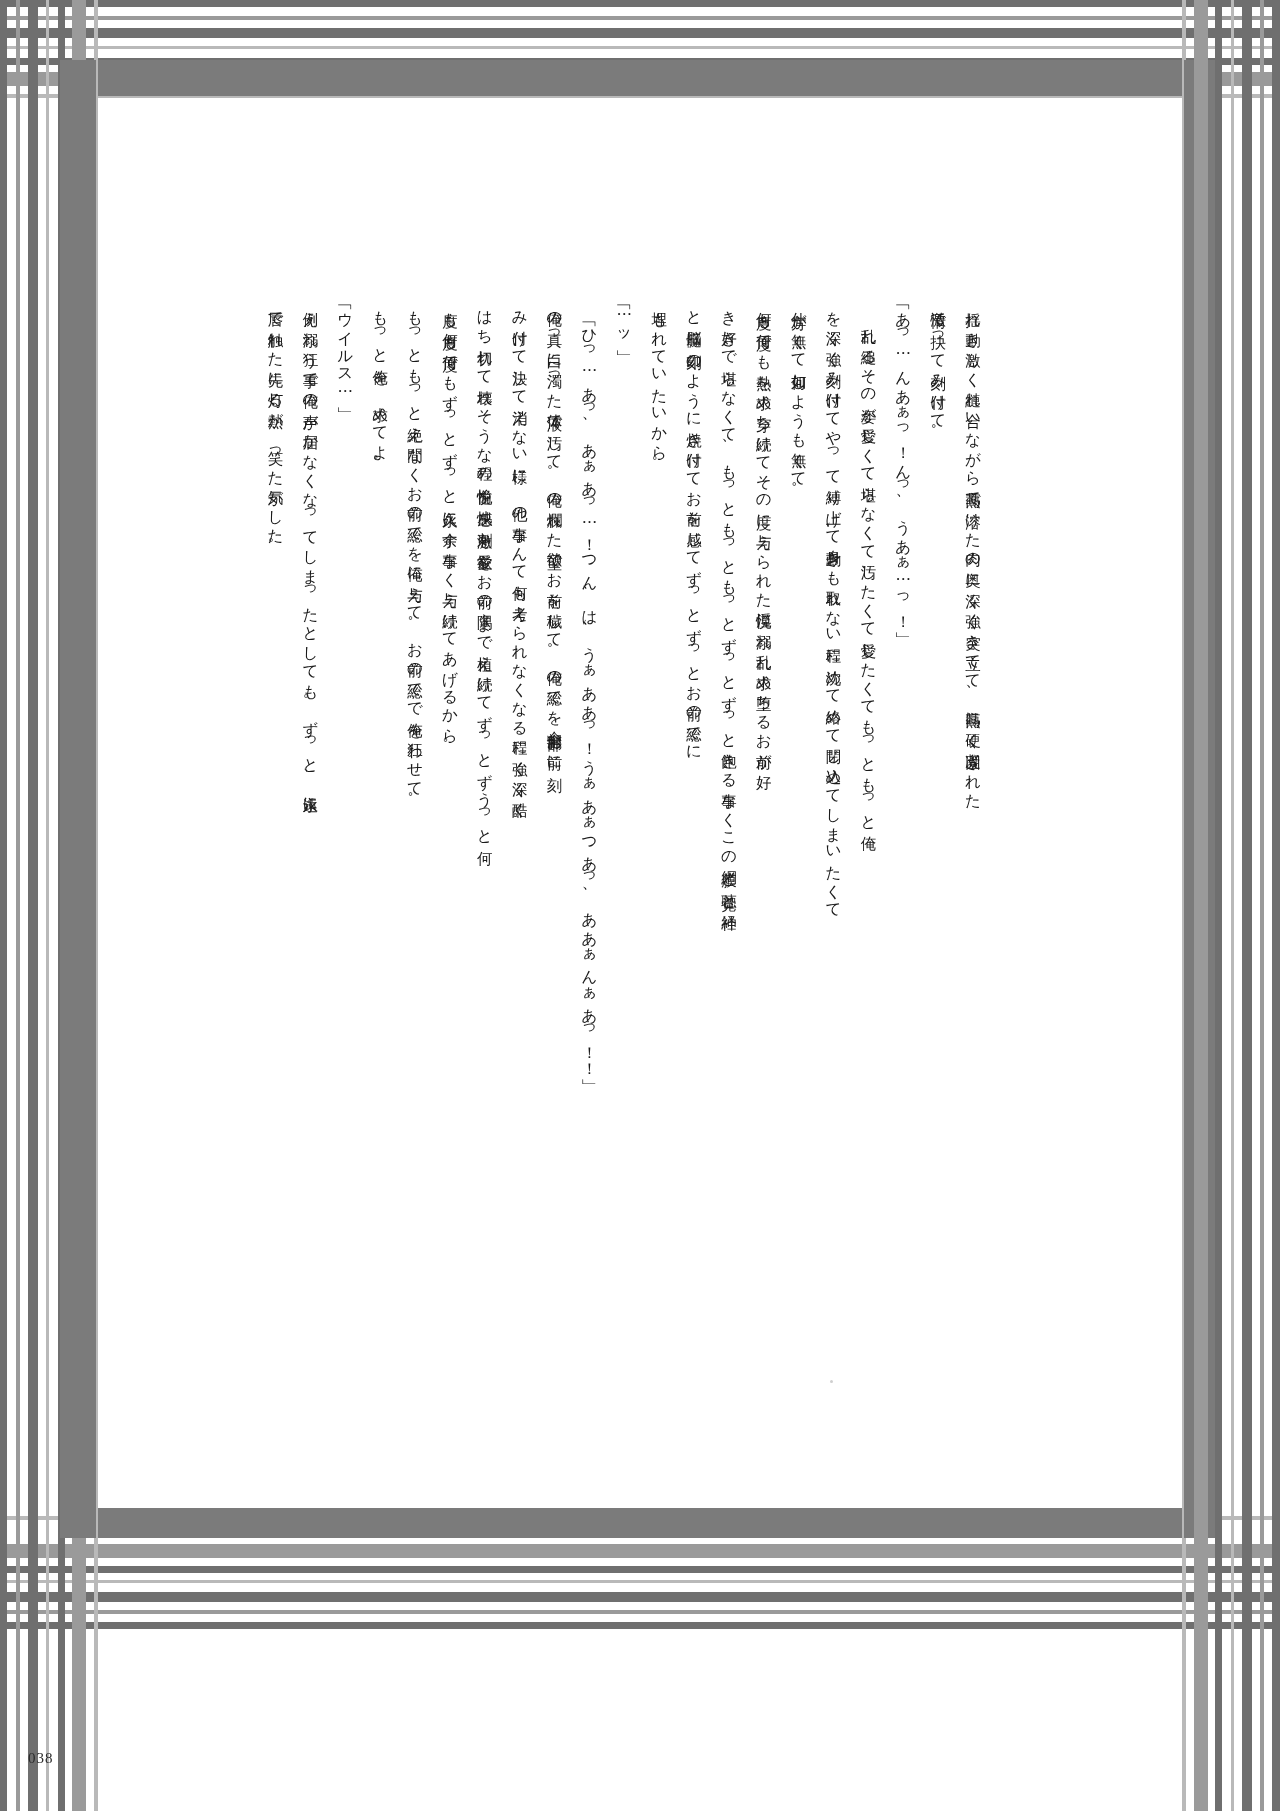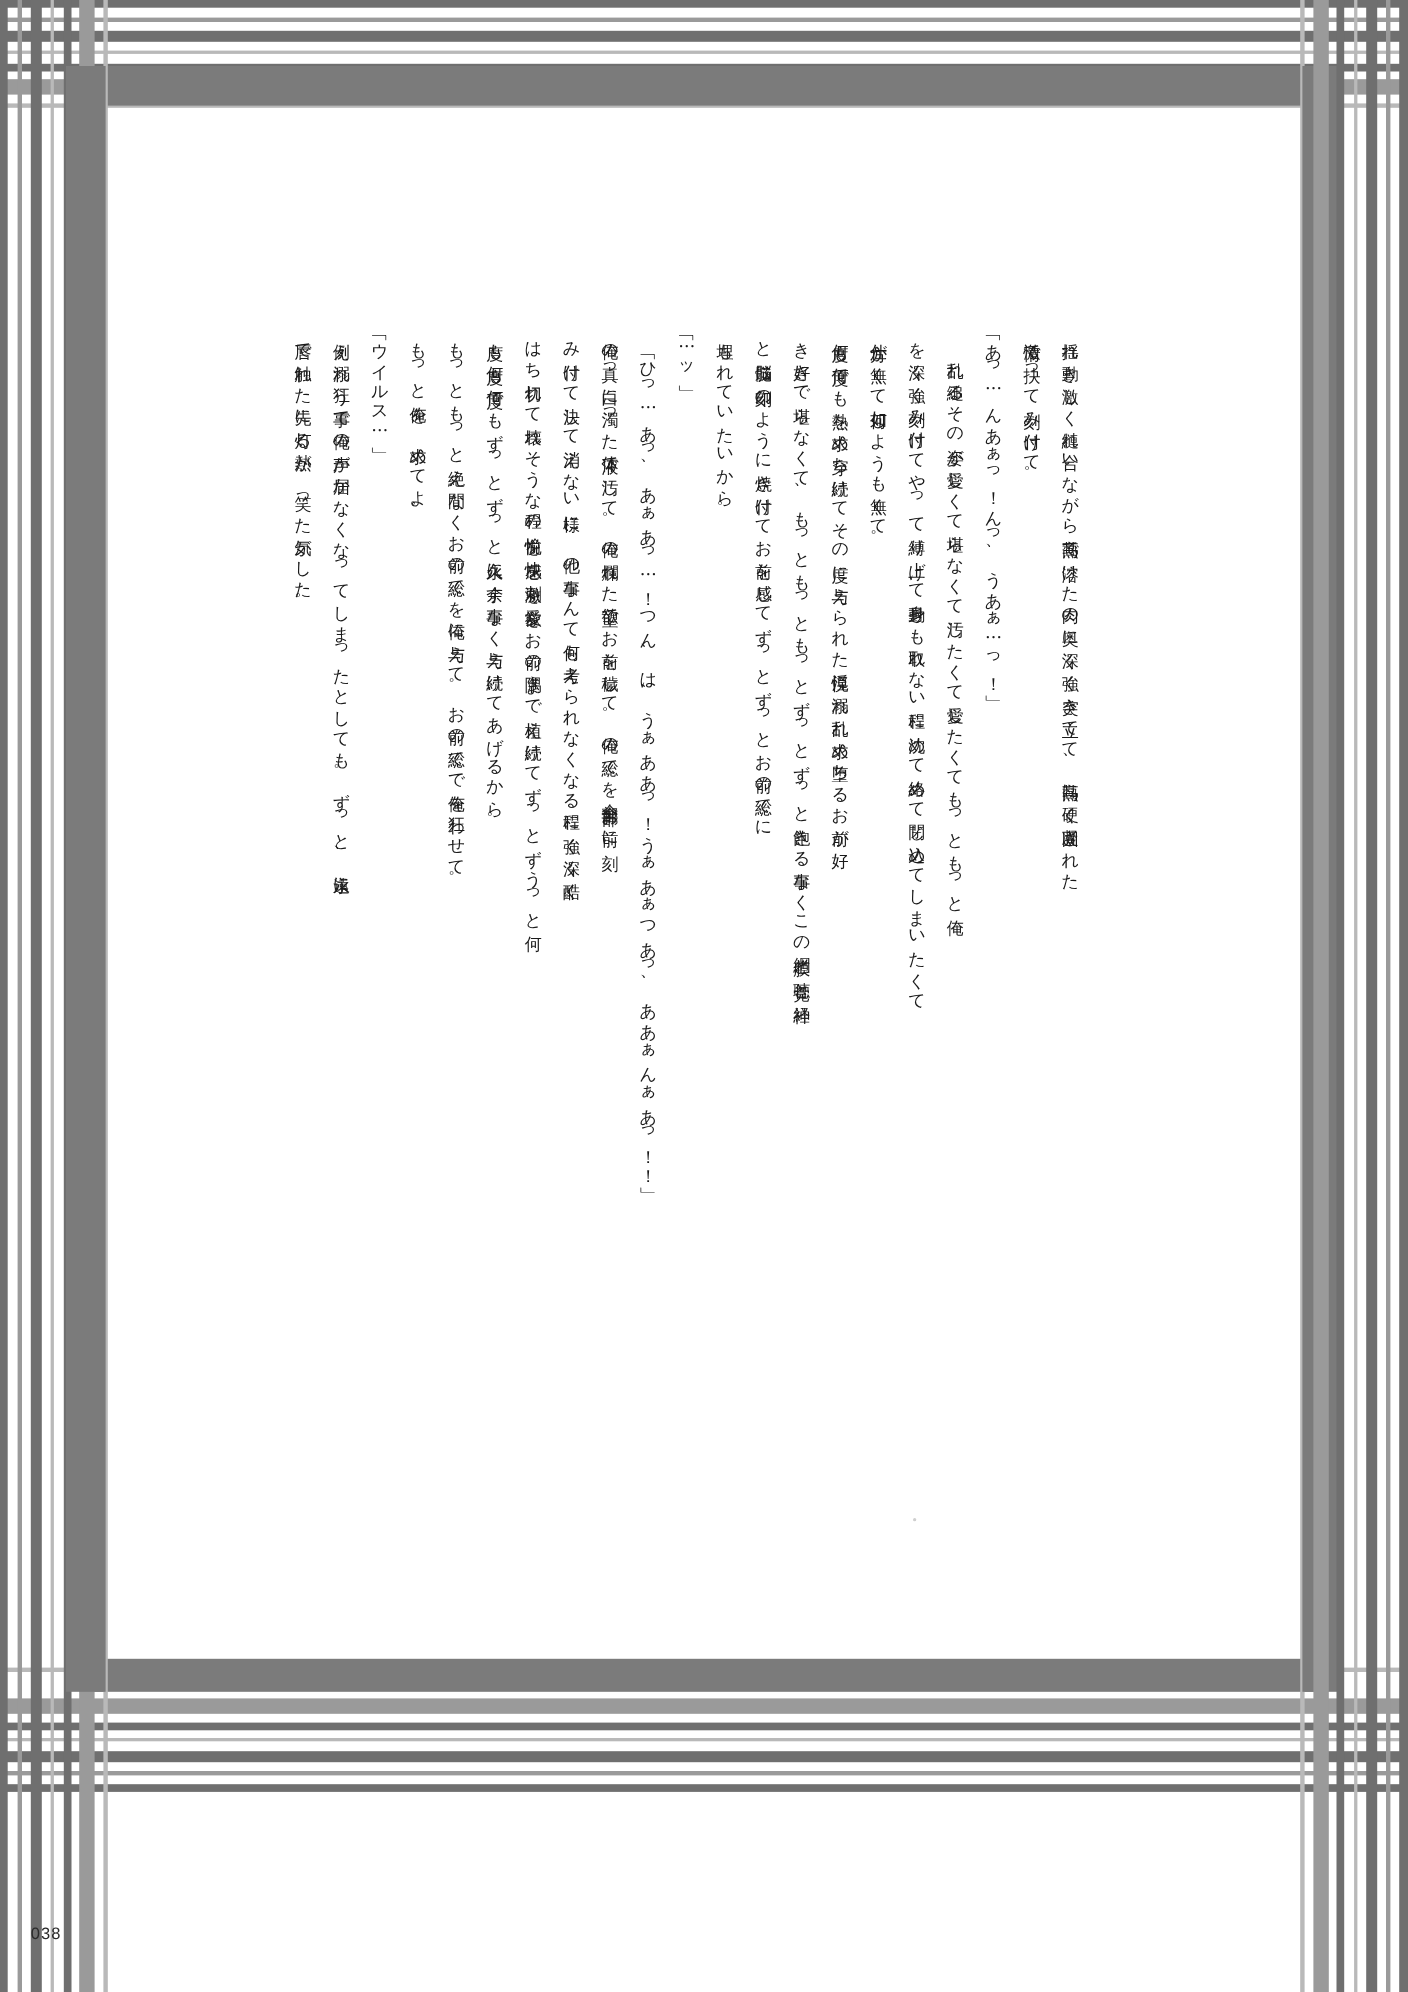--- a/index.html
+++ b/index.html
@@ -66,21 +66,21 @@
   }
   .text-block p.gap {
     margin-left: 1.7em;
   }
 
   
   .page-number {
     position: absolute;
     left: 28px;
     bottom: 44px;
-    font-family: Liberation Sans, sans-serif;
+    font-family: Liberation Serif, serif;
     font-size: 15px;
     color: #2b2b2b;
     letter-spacing: 1px;
     z-index: 7;
   }
 
   
   .speck {
     position: absolute;
     width: 3px;

